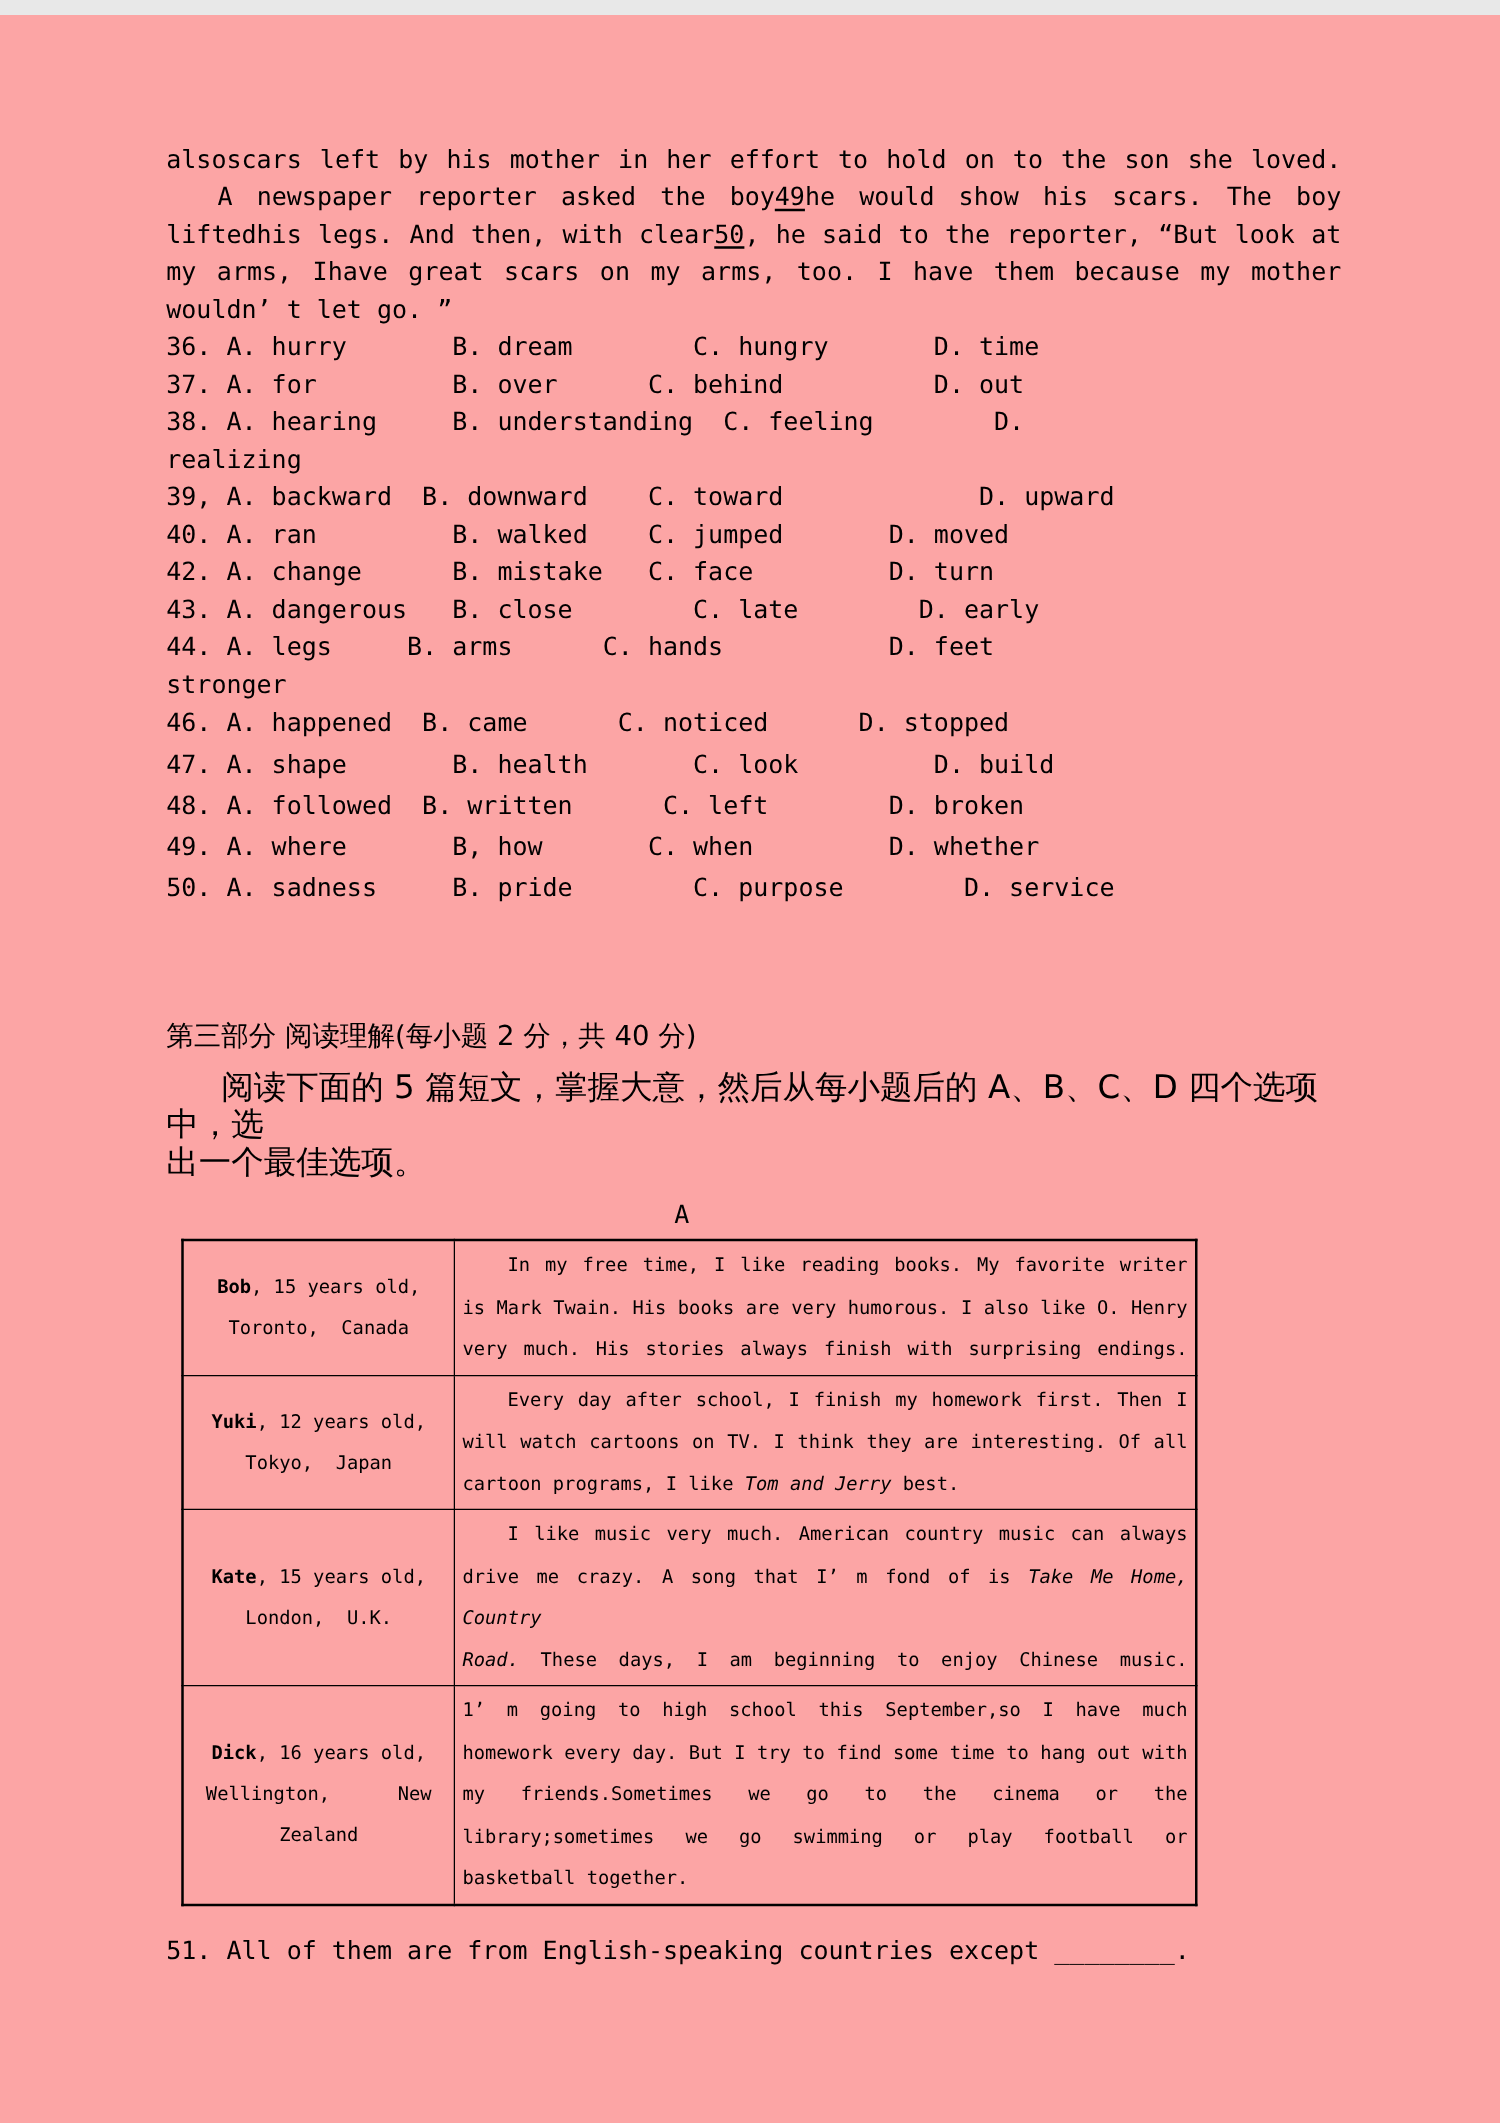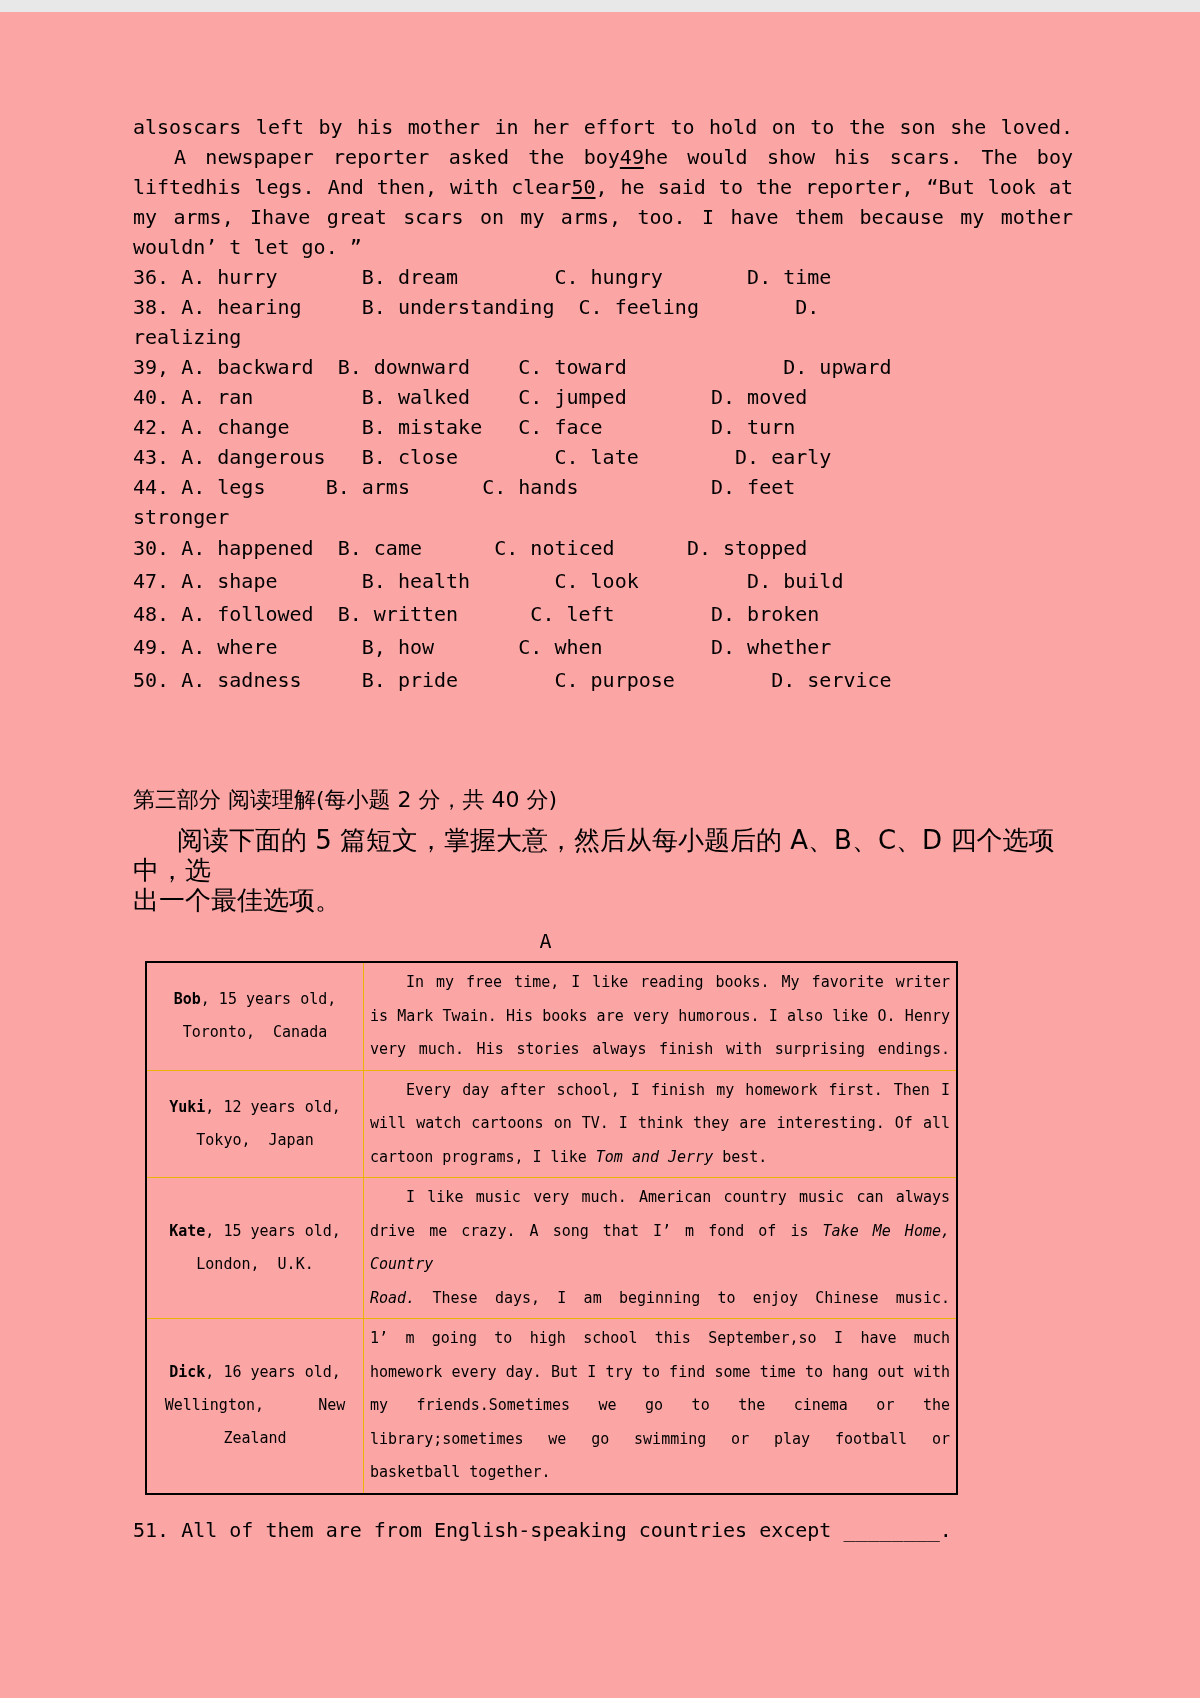--- a/index.html
+++ b/index.html
@@ -52,21 +52,21 @@
     text-align:center;
     font-size:20px;
     line-height:28px;
   }
   table.students {
     margin-left:12px;
     width:813px;
     border-collapse:collapse;
     table-layout:fixed;
   }
-  table.students, table.students td { border:2px solid #eab308; }
+  table.students, table.students td { border:2px solid #000000; }
   table.students td { border-width:1px; }
   table.students { border:2px solid #000; }
   td.who {
     width:200px;
     vertical-align:middle;
     padding:2px 8px;
     font-size:15px;
     line-height:33px;
     overflow:hidden;
     text-align:center;
@@ -97,29 +97,30 @@
     <div class="passage">
       <div class="pline just">alsoscars left by his mother in her effort to hold on to the son she loved.</div>
       <div class="pline just indent2"><span>A newspaper reporter asked the boy</span><span class="blank">49</span><span>he would show his scars. The boy</span></div>
       <div class="pline just"><span>liftedhis legs. And then, with clear</span><span class="blank">50</span><span>, he said to the reporter, “But look at</span></div>
       <div class="pline just">my arms, Ihave great scars on my arms, too. I have them because my mother</div>
       <div class="pline">wouldn’ t let go. ”</div>
     </div>
 
     <div class="qblock">
       <div class="qline">36. A. hurry       B. dream        C. hungry       D. time</div>
+      <div class="qline">37. A. for         B. over      C. behind          D. out</div>
       <div class="qline">38. A. hearing     B. understanding  C. feeling        D.</div>
       <div class="qline">realizing</div>
       <div class="qline">39, A. backward  B. downward    C. toward             D. upward</div>
       <div class="qline">40. A. ran         B. walked    C. jumped       D. moved</div>
       <div class="qline">42. A. change      B. mistake   C. face         D. turn</div>
       <div class="qline">43. A. dangerous   B. close        C. late        D. early</div>
       <div class="qline">44. A. legs     B. arms      C. hands           D. feet</div>
       <div class="qline">stronger</div>
-      <div class="qline g2">30. A. happened  B. came      C. noticed      D. stopped</div>
+      <div class="qline g2">46. A. happened  B. came      C. noticed      D. stopped</div>
       <div class="qline g2">47. A. shape       B. health       C. look         D. build</div>
       <div class="qline g2">48. A. followed  B. written      C. left        D. broken</div>
       <div class="qline g2">49. A. where       B, how       C. when         D. whether</div>
       <div class="qline g2">50. A. sadness     B. pride        C. purpose        D. service</div>
     </div>
 
     <div class="sec-title cjk">第三部分  阅读理解(每小题 2 分，共 40 分)</div>
     <div class="inst inst1 cjk">阅读下面的 5 篇短文，掌握大意，然后从每小题后的 A、B、C、D 四个选项中，选</div>
     <div class="inst cjk">出一个最佳选项。</div>
 

